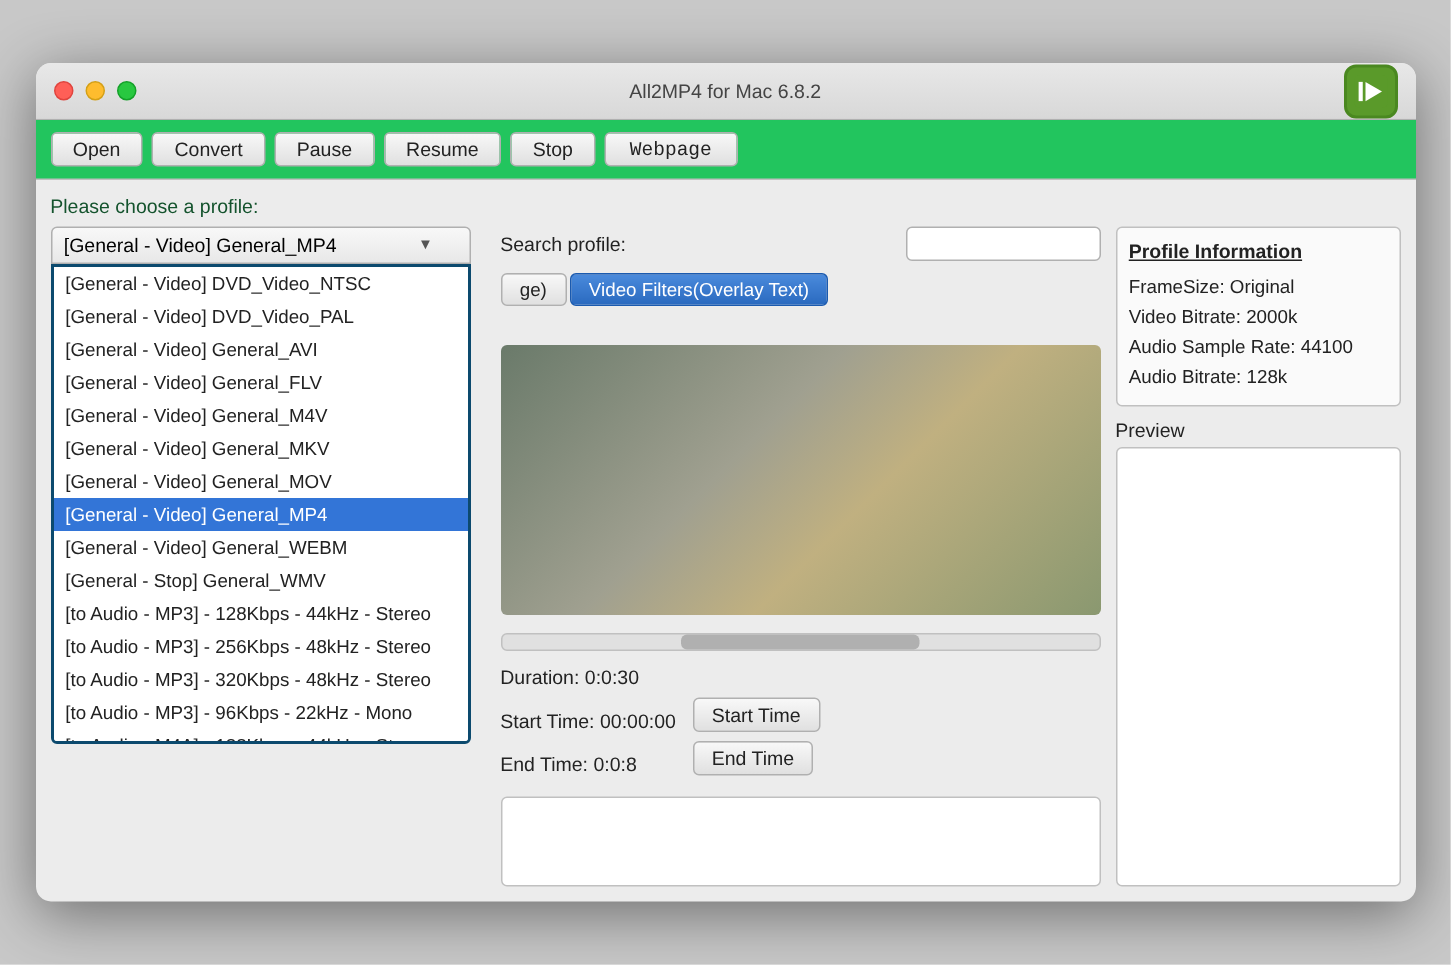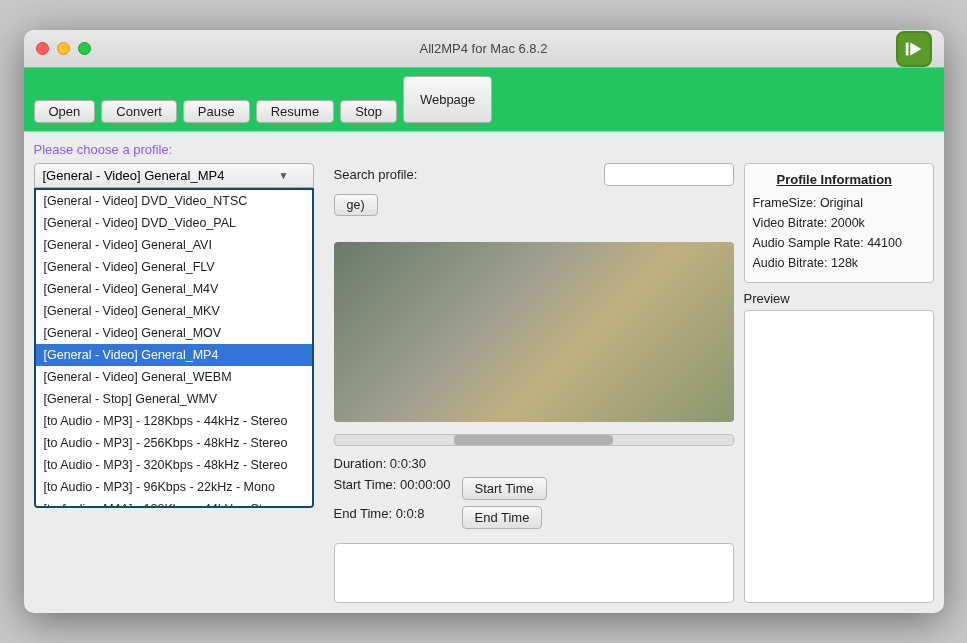--- a/index.html
+++ b/index.html
@@ -81,25 +81,26 @@
       background: linear-gradient(to bottom, #f8f8f8, #e0e0e0);
       border: 1px solid #b0b0b0;
       border-radius: 4px;
       font-size: 13px;
       color: #222;
       cursor: pointer;
       white-space: nowrap;
     }
     .toolbar-btn.webpage {
       background: linear-gradient(to bottom, #f8f8f8, #e0e0e0);
-      padding: 15px 16px;
+      padding: 3px 16px;
+      font-family: Liberation Mono, monospace;
     }
     .profile-label {
       font-size: 13px;
-      color: #8b5cf6;
+      color: #14532d;
       white-space: nowrap;
     }
     .profile-select-wrapper {
       position: relative;
       width: 280px;
     }
     .search-label { font-size: 13px; color: #222; }
     .search-input {
       width: 130px;
       padding: 3px 6px;
@@ -172,21 +173,21 @@
       justify-content: center;
     }
     .time-info {
       padding: 6px 10px;
       display: flex;
       flex-direction: column;
       gap: 6px;
     }
     .time-row {
       display: flex;
-      align-items: flex-start;
+      align-items: flex-end;
       gap: 8px;
     }
     .time-label { font-size: 13px; color: #222; min-width: 120px; }
     .time-btn {
       padding: 3px 12px;
       background: linear-gradient(to bottom, #f8f8f8, #e0e0e0);
       border: 1px solid #b0b0b0;
       border-radius: 4px;
       font-size: 13px;
       color: #222;
@@ -207,21 +208,20 @@
       background: #fafafa;
       padding: 8px;
       min-height: 120px;
     }
     .profile-info-title {
       font-weight: bold;
       font-size: 13px;
       color: #222;
       margin-bottom: 6px;
       text-decoration: underline;
-      margin-left: 24px;
     }
     .profile-info-line {
       font-size: 12.5px;
       color: #222;
       line-height: 1.6;
     }
     .preview-label {
       font-size: 13px;
       color: #222;
       margin-top: 8px;
@@ -326,20 +326,21 @@
 
       <div style="display: flex; flex-direction: column; flex: 1; gap: 6px;">
 
         <div style="display: flex; align-items: center; gap: 6px; margin-bottom: 2px; justify-content: space-between;">
           <span class="search-label">Search profile:</span>
           <input class="search-input" type="text" style="">
         </div>
 
         <div class="tabs-row">
           <button class="tab-btn">ge)</button>
+          <button class="tab-btn active">Video Filters(Overlay Text)</button>
         </div>
 
         <div class="video-area">
           <div class="video-placeholder"></div>
         </div>
 
         <div class="scrollbar-area">
           <div class="scrollbar-thumb"></div>
         </div>
 

